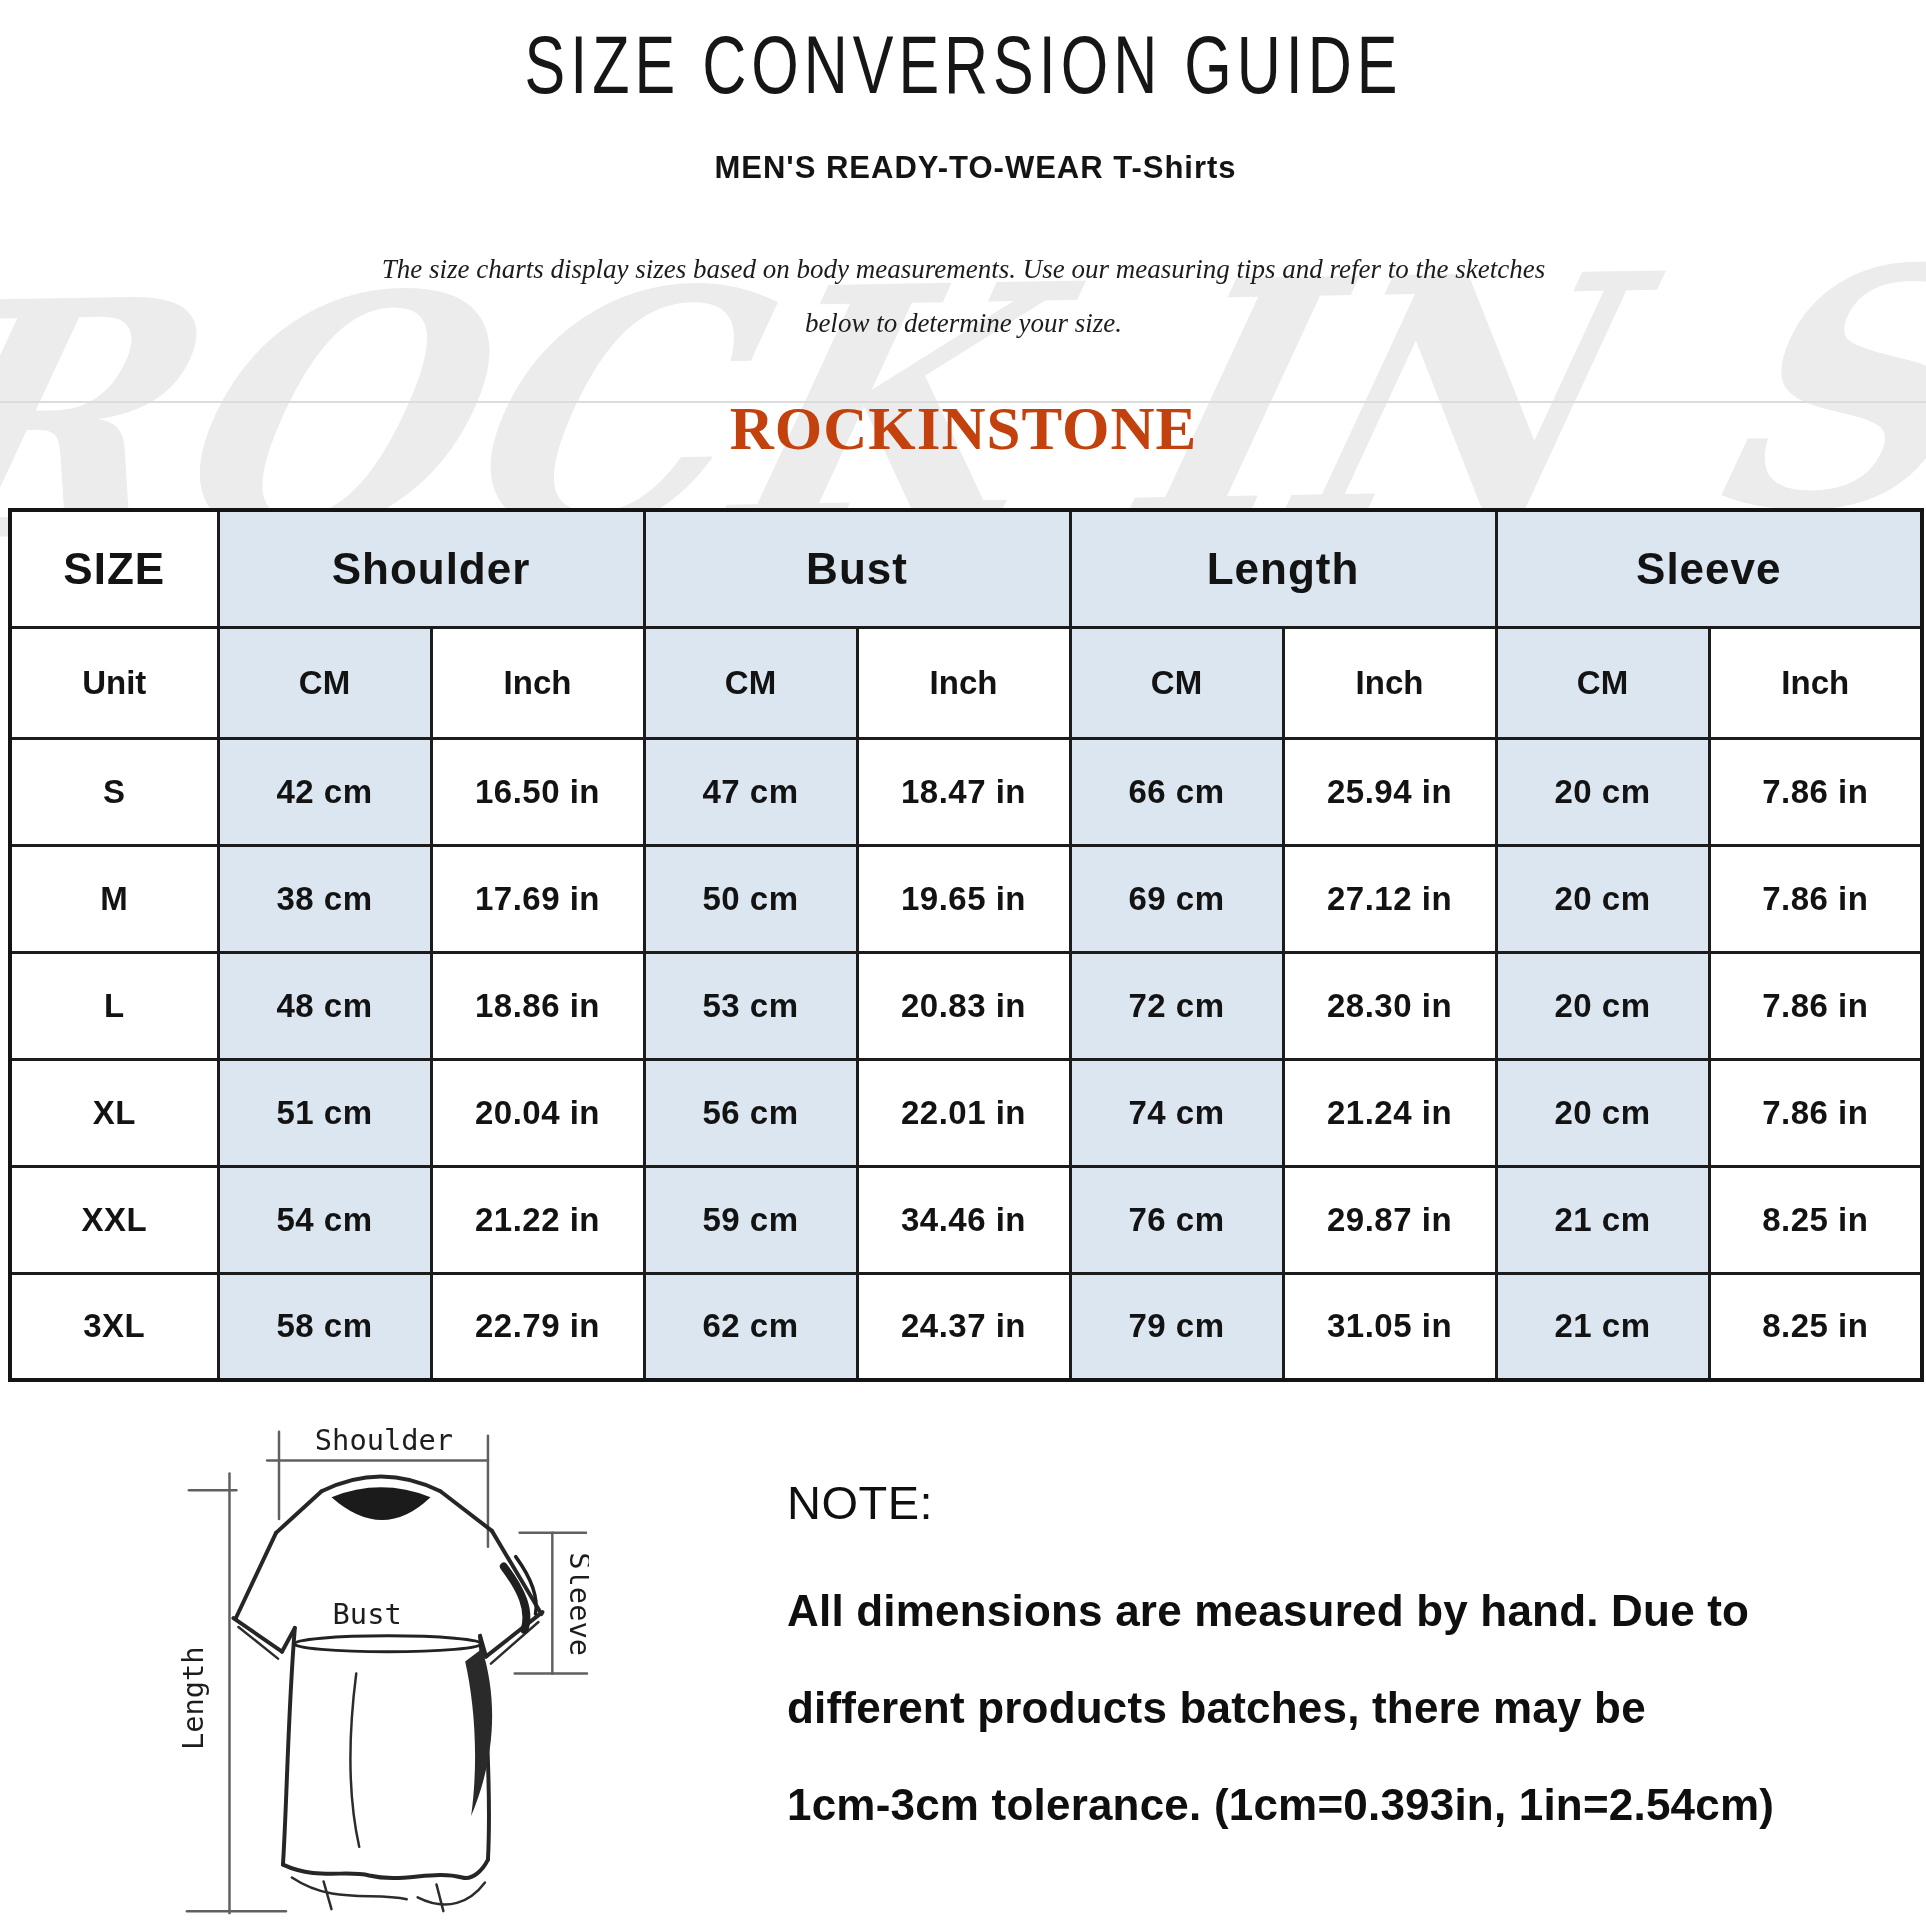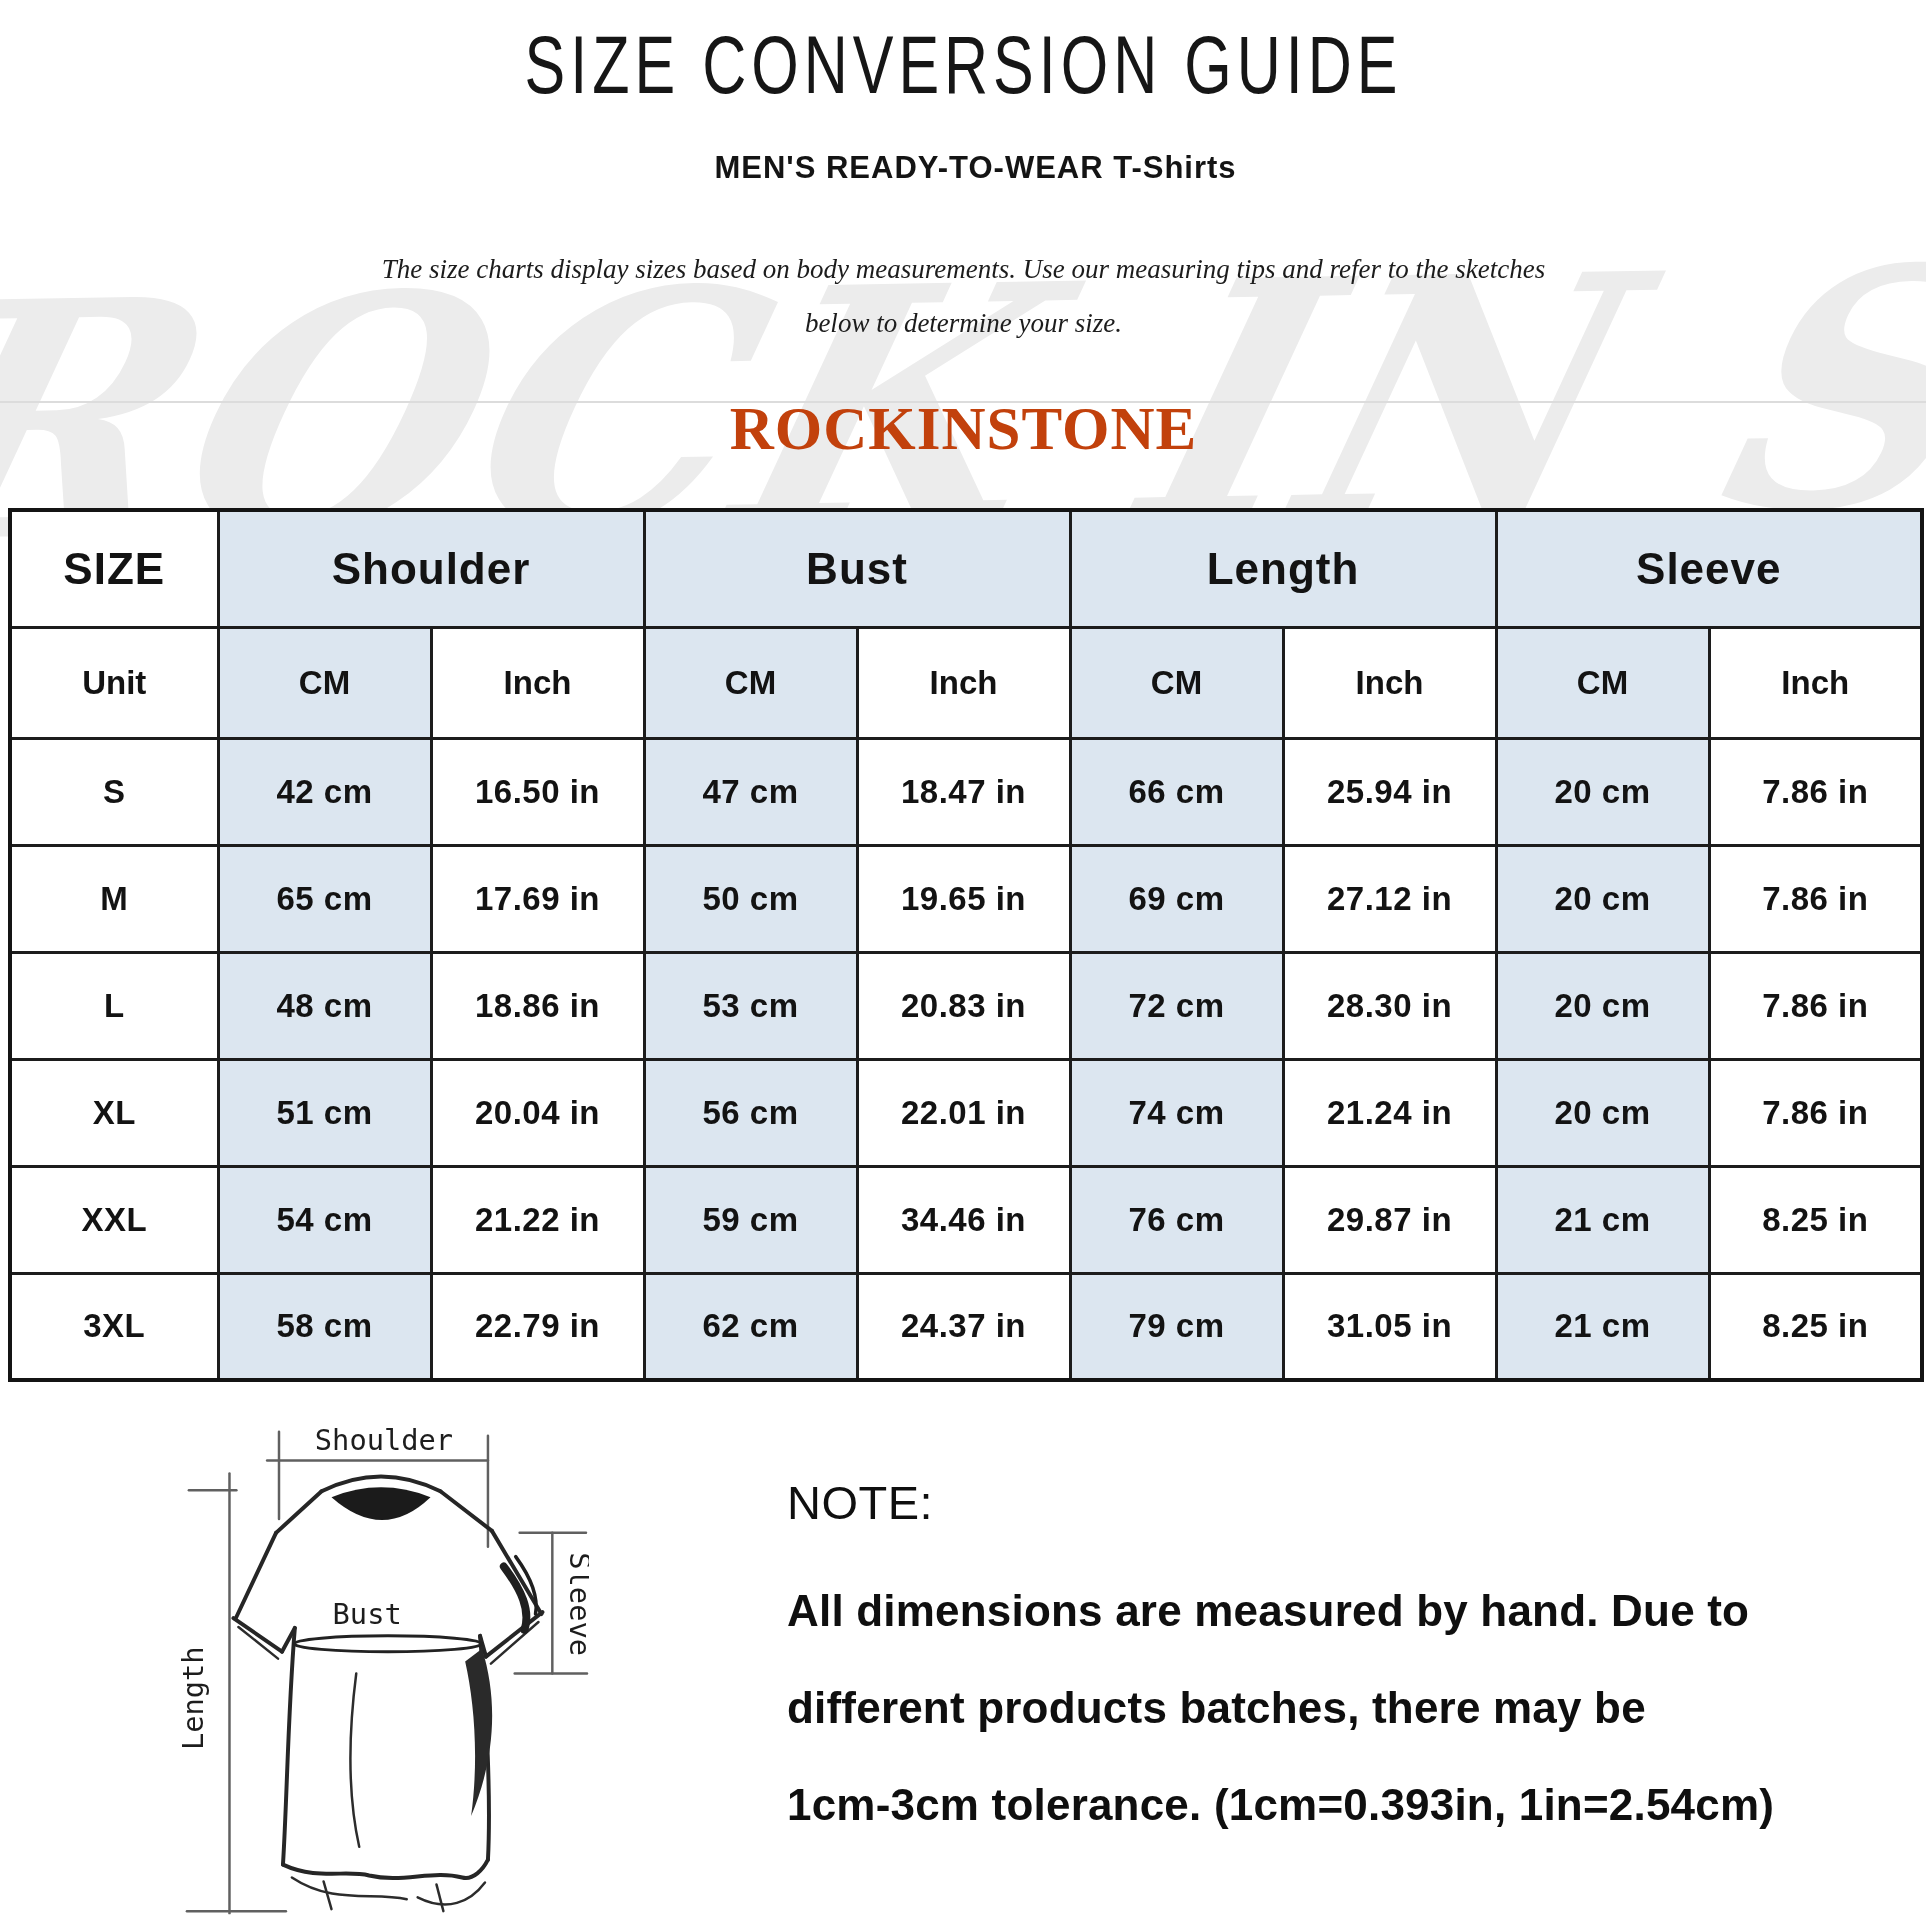--- a/index.html
+++ b/index.html
@@ -135,21 +135,21 @@
         <td>16.50 in</td>
         <td class="blue">47 cm</td>
         <td>18.47 in</td>
         <td class="blue">66 cm</td>
         <td>25.94 in</td>
         <td class="blue">20 cm</td>
         <td>7.86 in</td>
       </tr>
       <tr class="data-row">
         <td>M</td>
-        <td class="blue">65 cm</td>
+        <td class="blue">38 cm</td>
         <td>17.69 in</td>
         <td class="blue">50 cm</td>
         <td>19.65 in</td>
         <td class="blue">69 cm</td>
         <td>27.12 in</td>
         <td class="blue">20 cm</td>
         <td>7.86 in</td>
       </tr>
       <tr class="data-row">
         <td>L</td>

